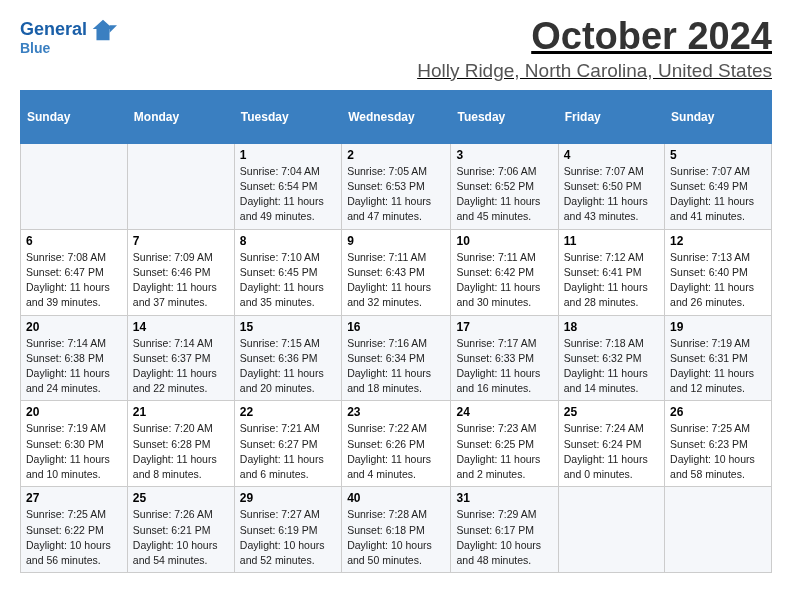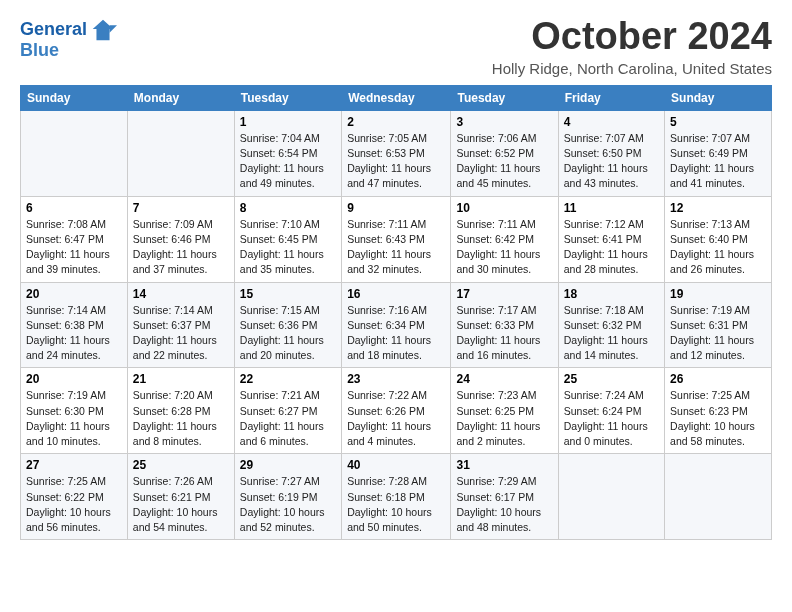--- a/index.html
+++ b/index.html
@@ -32,43 +32,44 @@
       line-height: 1.1;
     }
     .logo-text .blue { color: #1a5fa8; }
     .logo-icon {
       width: 28px;
       height: 28px;
       margin-left: 2px;
     }
     .title-block {
       text-align: right;
+      text-decoration: underline;
     }
     .month-title {
       font-size: 38px;
       font-weight: bold;
       color: #333;
       line-height: 1.1;
     }
     .location {
-      font-size: 15px;
+      font-size: 19px;
       color: #555;
       margin-top: 2px;
     }
     .calendar {
       width: 100%;
       border-collapse: collapse;
       margin-top: 8px;
       font-size: 11px;
     }
     .calendar thead th {
       background: #3a7fc1;
       color: #fff;
       text-align: left;
-      padding: 5px 6px;
+      padding: 19px 6px;
       font-size: 12px;
       font-weight: bold;
       border: 1px solid #3a7fc1;
     }
     .calendar tbody td {
       vertical-align: top;
       border: 1px solid #ccc;
       padding: 4px 5px;
       width: 113px;
       min-height: 80px;
@@ -104,21 +105,21 @@
       <div>
         <div style="display:flex;align-items:center;">
           <span class="logo-text">
             <span class="blue">General</span>
           </span>
           <svg class="logo-icon" viewBox="0 0 30 30">
             <polygon points="15,4 26,14 22,14 22,26 8,26 8,14 4,14" fill="#3a7fc1"></polygon>
             <polygon points="22,10 30,10 22,18" fill="#3a7fc1"></polygon>
           </svg>
         </div>
-        <div style="font-size:18px;font-weight:bold;color:#3a7fc1;margin-top:-4px;">Blue</div>
+        <div style="font-size:14px;font-weight:bold;color:#3a7fc1;margin-top:-4px;">Blue</div>
       </div>
     </div>
     <div class="title-block">
       <div class="month-title">October 2024</div>
       <div class="location">Holly Ridge, North Carolina, United States</div>
     </div>
   </div>
 
   <table class="calendar">
     <thead>

